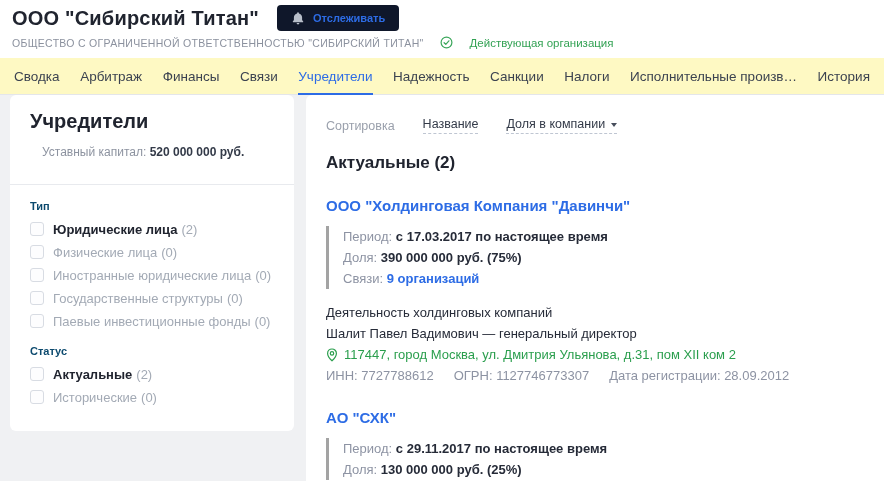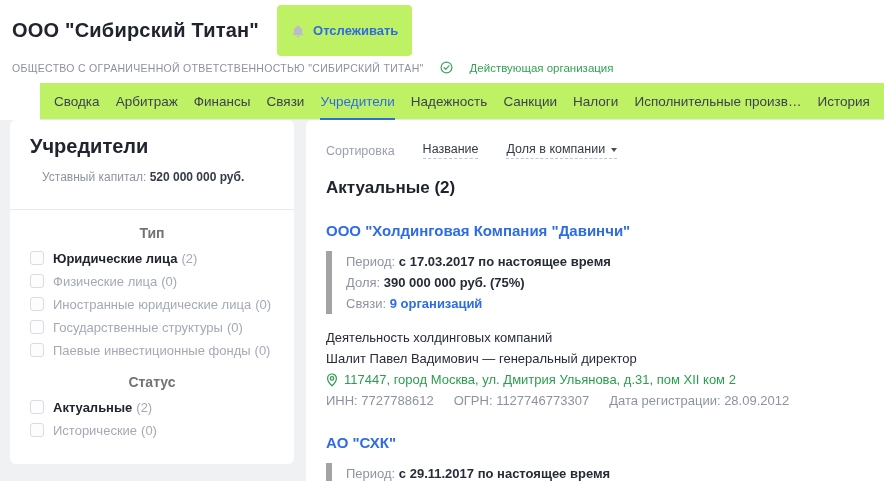--- a/index.html
+++ b/index.html
@@ -8,32 +8,32 @@
     width:884px; height:481px; overflow:hidden;
     font-family:"Liberation Sans", sans-serif;
     background:#ffffff; color:#232733;
   }
   
   .hdr { padding:5px 14px 0 12px; background:#fff; }
   .hdr-top { display:flex; align-items:center; gap:18px; }
   .page-title { margin:0; font-size:20px; font-weight:bold; color:#20242f; letter-spacing:.2px; }
   .follow-btn {
     display:inline-flex; align-items:center; gap:8px;
-    background:#bef264; border:none; border-radius:4px;
-    padding:18px 14px; cursor:pointer; font-family:inherit;
-    color:#2d6ce5; font-size:13px; font-weight:bold;
+    background:#0f172a; border:none; border-radius:4px;
+    padding:6px 14px; cursor:pointer; font-family:inherit;
+    color:#2d6ce5; font-size:11px; font-weight:bold;
   }
   .hdr-sub { display:flex; align-items:center; gap:16px; margin-top:5px; }
   .full-name { font-size:10.5px; color:#8b919e; letter-spacing:.3px; }
   .status-badge { display:inline-flex; align-items:center; gap:17px; color:#33a254; font-size:11.5px; }
   
   .tabs {
     display:flex; justify-content:space-between; align-items:stretch;
     margin-top:9px; padding:0 14px; height:37px;
-    border-bottom:1px solid #e4e6ea; background:#bef264;margin-left:40px;
+    border-bottom:1px solid #e4e6ea; background:#fef9c3;
   }
   .tab {
     display:flex; align-items:center; white-space:nowrap;
     font-size:13.5px; color:#3c4350; cursor:pointer; position:relative;
   }
   .tab.active { color:#2d6ce5; }
   .tab.active::after {
     content:""; position:absolute; left:0; right:0; bottom:-1px;
     height:2px; background:#2d6ce5;
   }
@@ -43,21 +43,21 @@
     background:#f0f1f3; padding:0 0 0 10px; height:393px;
   }
   .side-card { width:284px; background:#fff; border-radius:6px; flex:none; }
   .side-top { padding:15px 20px 13px; }
   .sidebar-title { margin:0 0 11px; font-size:20px; font-weight:bold; color:#20242f; }
   .capital { margin:12px; font-size:12px; }
   .capital .g { color:#8d93a0; }
   .capital .v { color:#333a48; font-weight:bold; }
   .divider { height:1px; background:#e8eaee; }
   .side-filters { padding:15px 20px 18px; }
-  .filter-title { margin:0 0 10px; font-size:14px; font-weight:bold; color:#737373;text-align:center; }
+  .filter-title { margin:0 0 10px; font-size:11px; font-weight:bold; color:#0c4a6e; }
   .filter-group + .filter-title { margin-top:16px; }
   .chk-item { display:flex; align-items:flex-start; margin-bottom:8px; font-size:13px; cursor:pointer; line-height:15px; }
   .chk {
     width:14px; height:14px; flex:none; margin-right:9px;
     border:1px solid #d8dce3; border-radius:3px; background:#fdfdfe;
   }
   .chk-item .lbl { color:#a3aab5; }
   .chk-item .cnt { color:#a3aab5; margin-left:4px; }
   .chk-item.on .lbl { color:#20242f; font-weight:bold; }
   
@@ -66,21 +66,21 @@
   .sort-label { color:#9aa0ac; }
   .sort-opt {
     color:#333a48; border-bottom:1px dashed #bfc6d2; padding-bottom:2px;
     cursor:pointer; display:inline-flex; align-items:center; gap:6px;
   }
   .caret { width:0; height:0; border-left:3.5px solid transparent; border-right:3.5px solid transparent; border-top:4.5px solid #474e5c; margin-top:1px; }
   .section-title { margin:19px 0 0; font-size:17px; font-weight:bold; color:#20242f; }
   .entry { margin-top:24px; }
   .entry + .entry { margin-top:23px; }
   .entry-name { color:#2d6ce5; font-size:15px; font-weight:bold; text-decoration:none; cursor:pointer; }
-  .facts { border-left:6px solid #a3a3a3; padding-left:14px; margin-top:11px; }
+  .facts { border-left:3px solid #a3a3a3; padding-left:14px; margin-top:11px; }
   .fact { font-size:13px; line-height:21px; }
   .fl { color:#8d93a3; }
   .fv { color:#262b38; font-weight:bold; }
   .fv.link { color:#2d6ce5; cursor:pointer; text-decoration:none; }
   .details { margin-top:13px; font-size:13px; line-height:21px; }
   .activity, .director { color:#262b38; }
   .addr { color:#2a9e4d; display:flex; align-items:center; gap:6px; cursor:pointer; }
   .addr svg { flex:none; }
   .meta { display:flex; gap:20px; color:#8d93a3; }
 </style>

